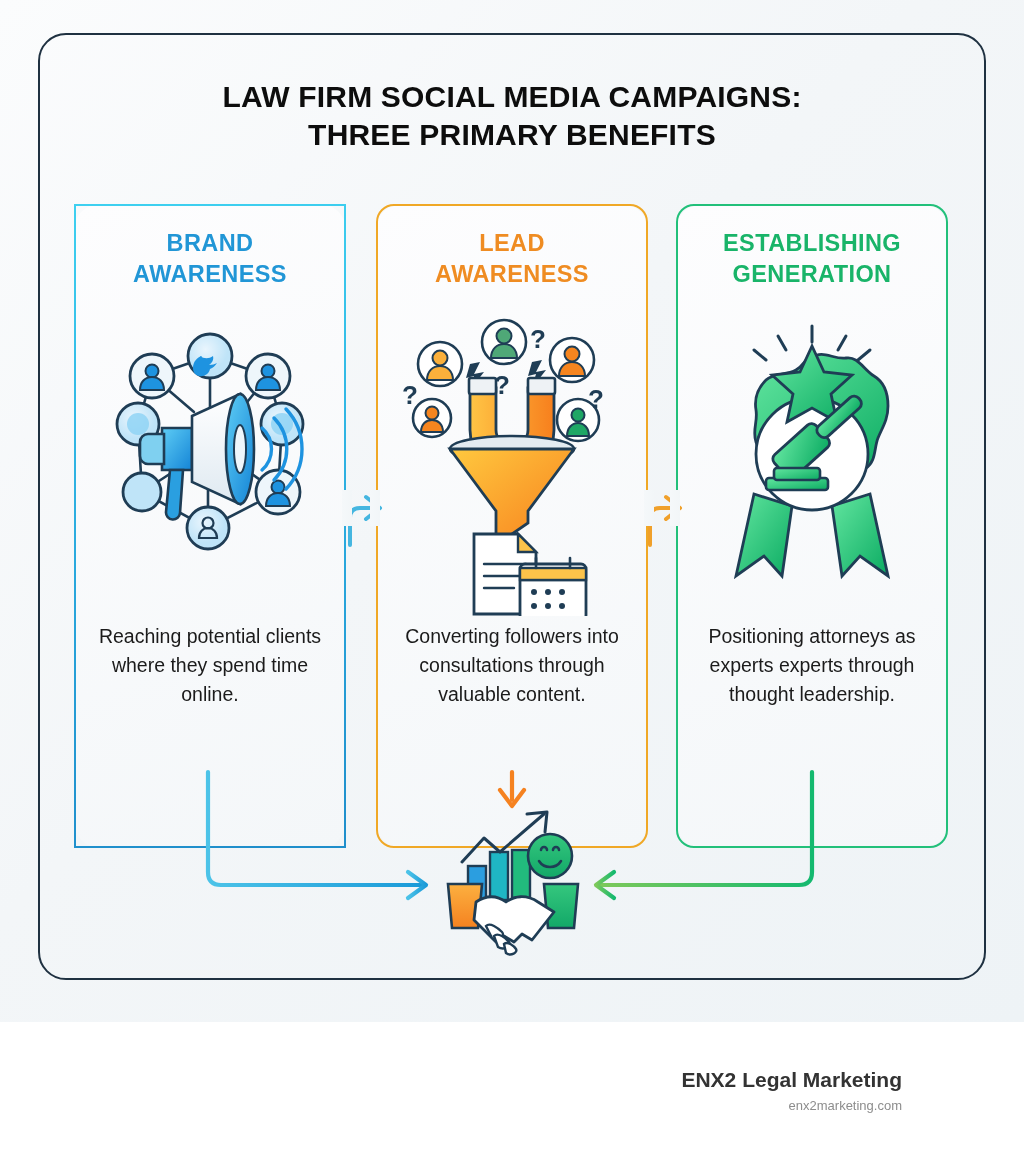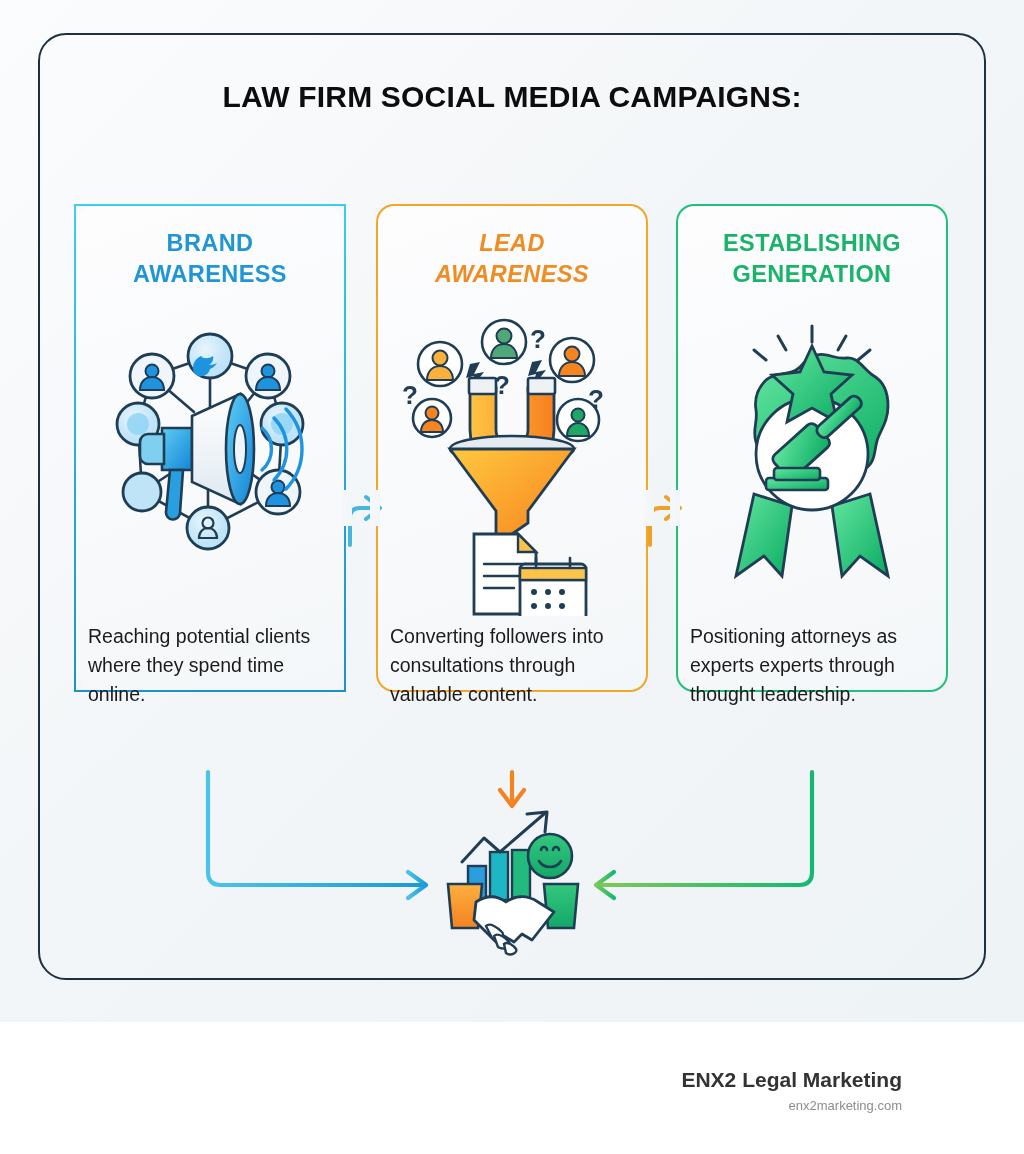--- a/index.html
+++ b/index.html
@@ -41,21 +41,21 @@
     color: #0d0d0d;
     line-height: 1.28;
   }
   .title .l1, .title .l2 { display: block; white-space: nowrap; }
 
   
   .card {
     position: absolute;
     top: 204px;
     width: 272px;
-    height: 488px;
+    height: 644px;
     border-radius: 26px;
     background: linear-gradient(160deg, #fdfdfe 0%, #f4f7f9 100%);
     overflow: visible;
   }
   .card-border {
     position: absolute;
     inset: 0;
     border-radius: 18px;
     border: 2.5px solid transparent;
     pointer-events: none;
@@ -86,37 +86,37 @@
     position: absolute;
     top: 24px;
     left: 0; right: 0;
     text-align: center;
     font-size: 23.5px;
     font-weight: 700;
     line-height: 1.33;
     letter-spacing: 0.4px;
   }
   #card-brand .card-title { color: #2196d6; }
-  #card-lead  .card-title { color: #ef8c22; font-style: italic; }
+  #card-lead  .card-title { color: #ef8c22; }
   #card-auth  .card-title { color: #19b469; }
   .card-title span { display: block; }
 
   .card-icon {
     position: absolute;
     top: 112px;
     left: 50%;
     transform: translateX(-50%);
     width: 240px;
     height: 300px;
   }
   .card-body {
     position: absolute;
     left: 14px; right: 14px;
     top: 418px;
-    text-align: left;
+    text-align: center;
     font-size: 19.5px;
     line-height: 1.48;
     color: #1b1b1b;
   }
 
   
   .connectors {
     position: absolute;
     left: 0; top: 0;
     width: 1024px; height: 1022px;
@@ -155,20 +155,21 @@
 </style>
 </head>
 <body>
 
 <div class="canvas">
 
   <div class="frame"></div>
 
   <div class="title">
     <span class="l1">LAW FIRM SOCIAL MEDIA CAMPAIGNS:</span>
+    <span class="l2">THREE PRIMARY BENEFITS</span>
   </div>
 
   <div class="card" id="card-brand">
     <div class="card-border"></div>
     <div class="border-gap" style="right:-6px;"></div>
 
     <div class="card-title">
       <span>BRAND</span>
       <span>AWARENESS</span>
     </div>

